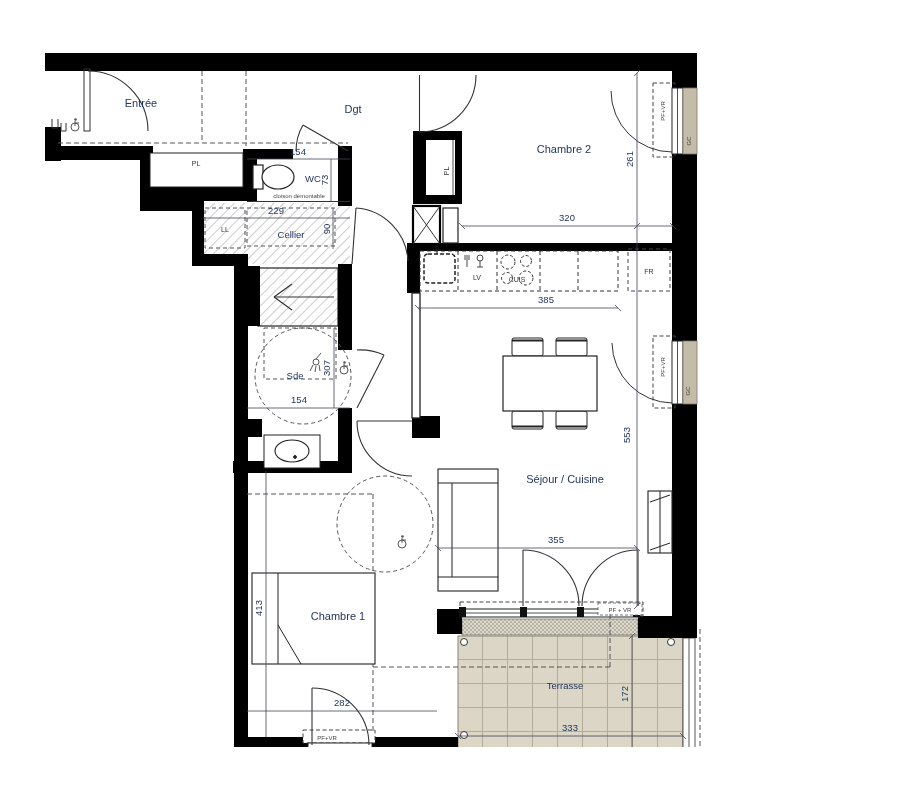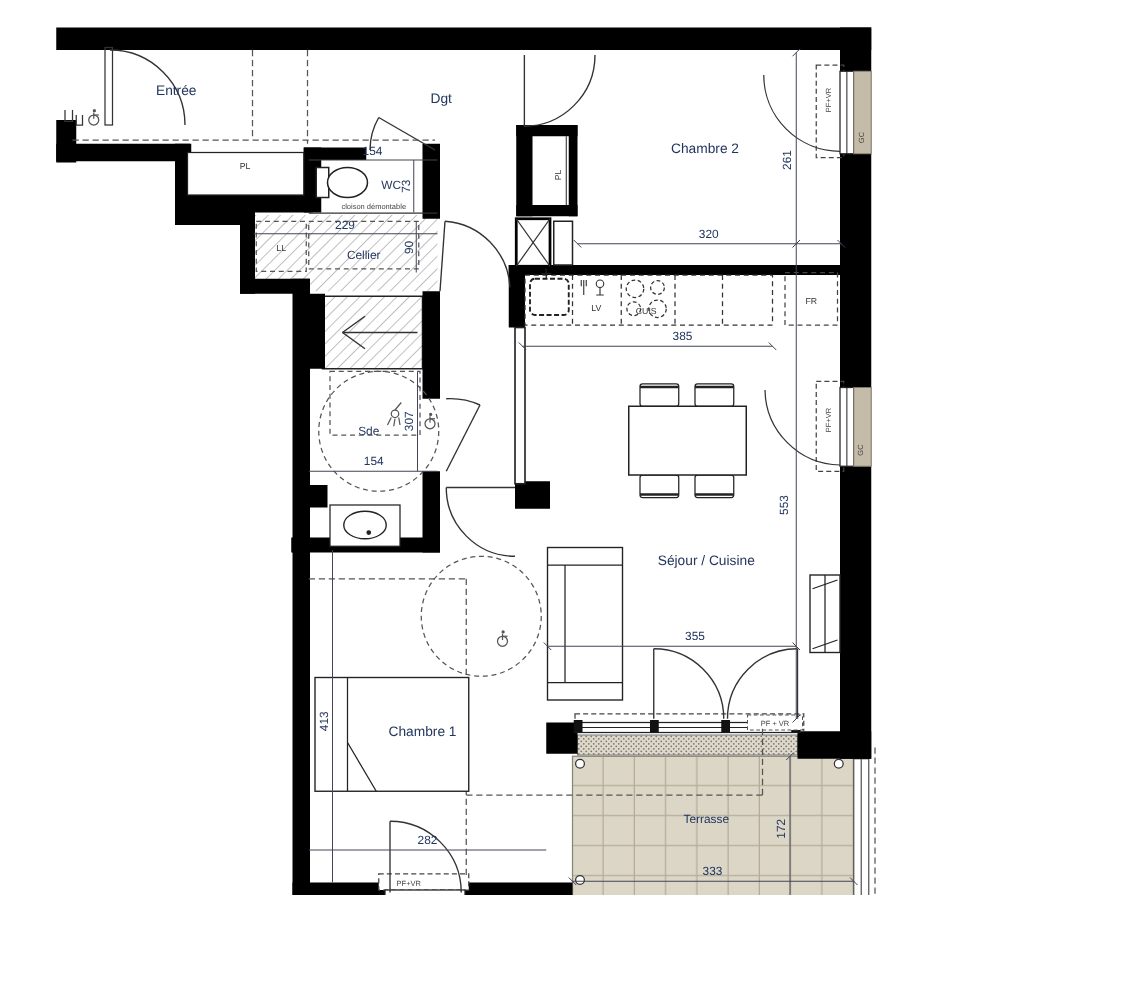--- a/index.html
+++ b/index.html
@@ -1,16 +1,16 @@
 <!DOCTYPE html>
 <html><head>
 <meta charset="utf-8">
 <style>
   html,body{margin:0;padding:0;background:#ffffff;}
-  #stage{width:902px;height:716px;background:#fff;position:relative;overflow:hidden;}
+  #stage{width:902px;height:716px;background:#fff;position:relative;overflow:hidden;margin-top:31px;}
   svg{display:block;font-family:"Liberation Sans", sans-serif;}
   .room-label{font-size:11px;fill:#23365f;}
   .room-label-sm{font-size:9.5px;fill:#23365f;}
   .dim{font-size:9.5px;fill:#23365f;}
   .small{font-size:7px;fill:#333;}
   .tiny{font-size:6px;fill:#444;}
   .north{font-size:9px;font-weight:bold;fill:#3a2d14;}
   text{white-space:pre;}
 </style>
 </head>

